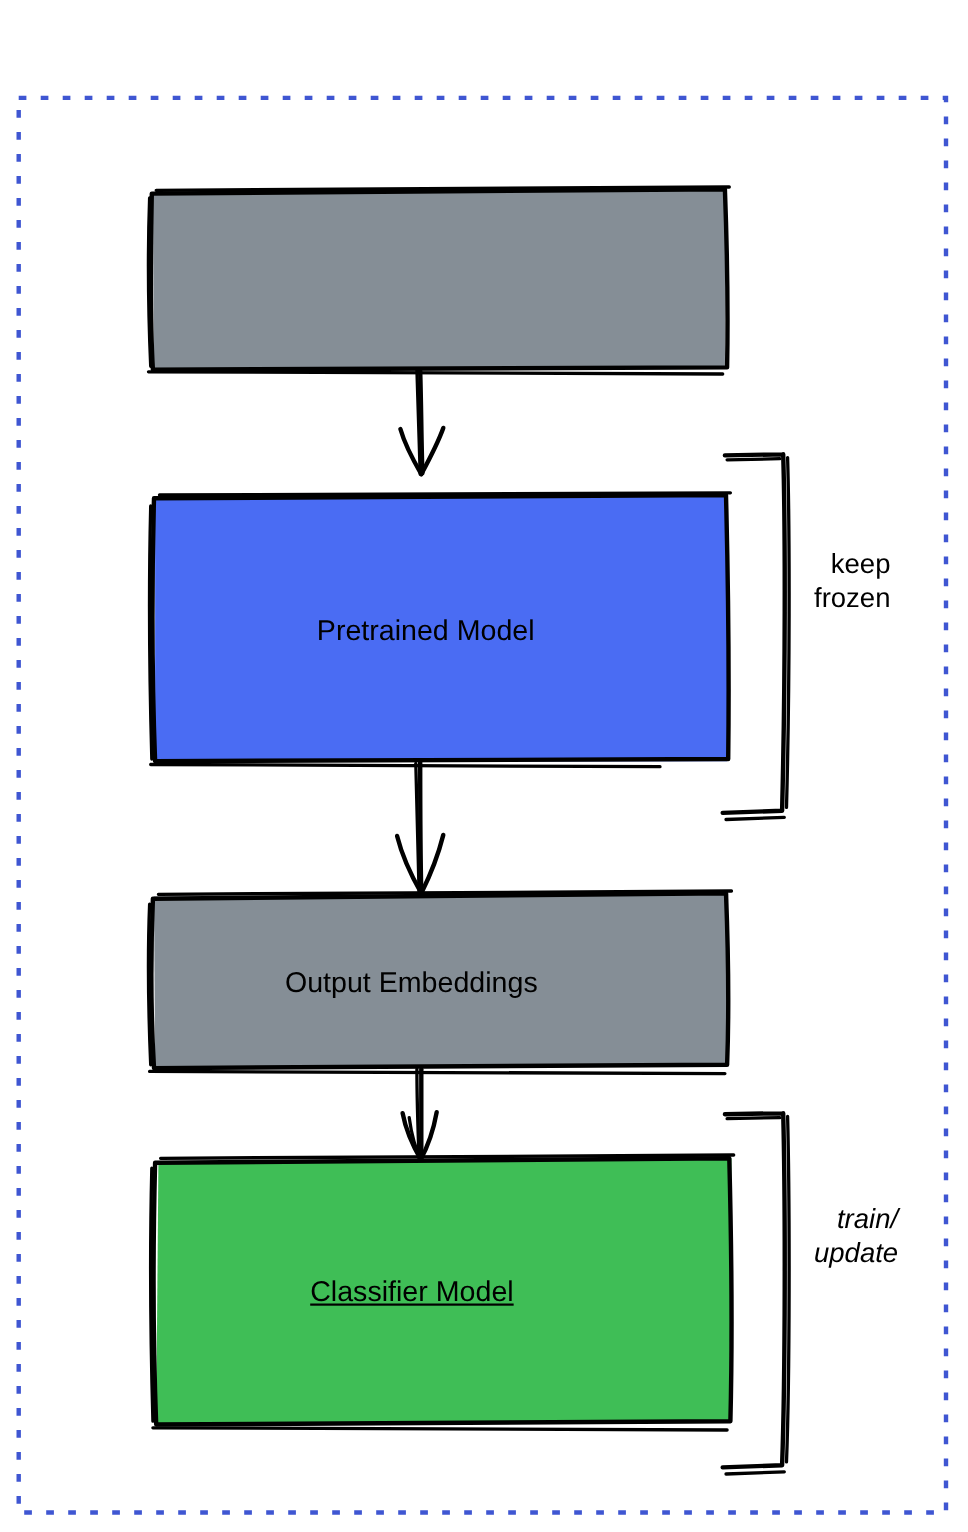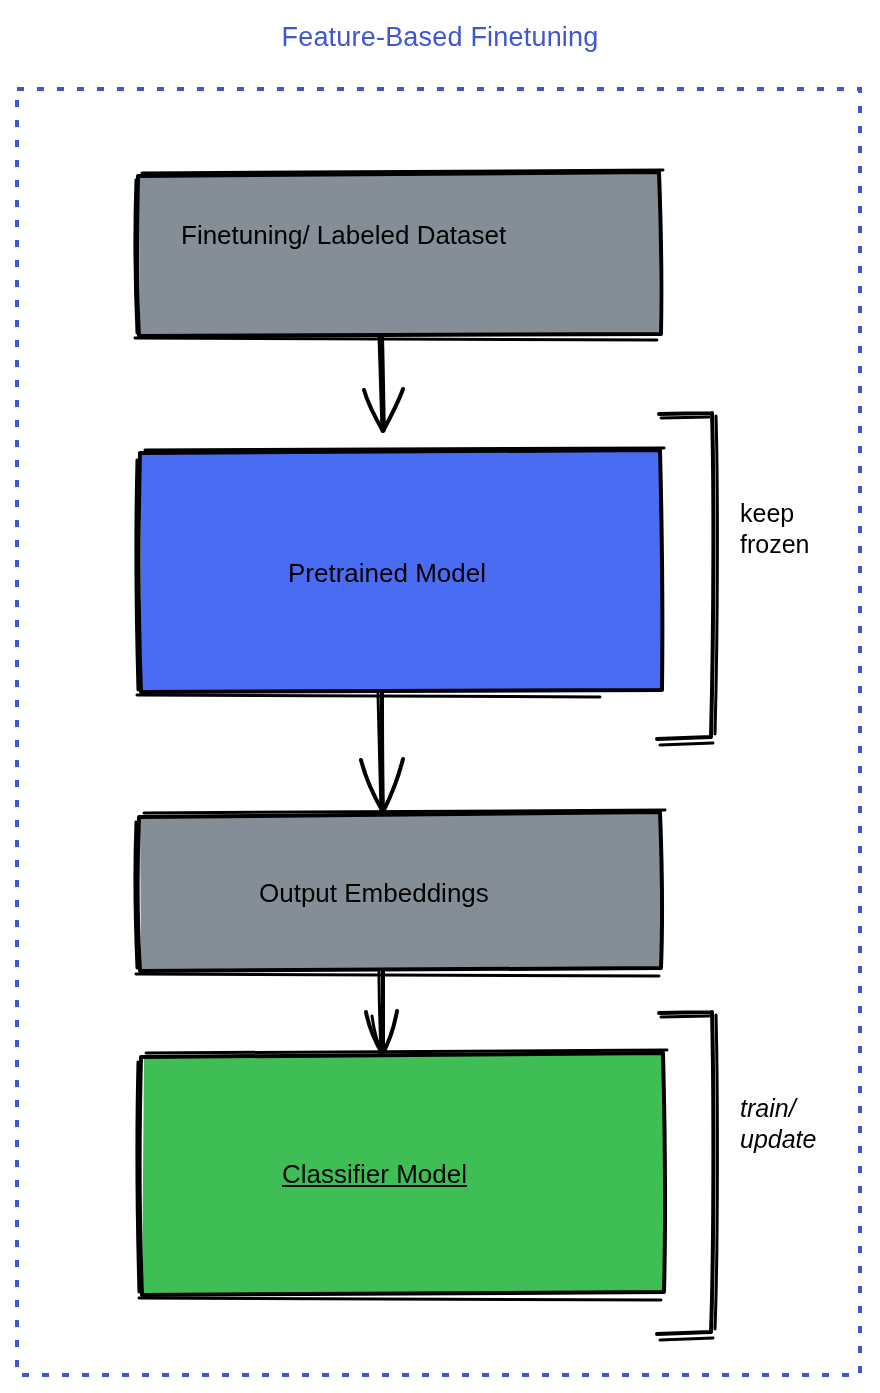--- a/index.html
+++ b/index.html
@@ -42,20 +42,21 @@
     font-family: "Liberation Sans", sans-serif;
     white-space: nowrap;
   }
   .bracket-label {
     position: absolute;
     font-size: 25px;
     color: #000000;
     line-height: 1.24;
     font-family: "Liberation Sans", sans-serif;
     white-space: pre-line;
+    text-align: right;
   }
   #lbl-dataset { left: 181px; top: 220px; }
   #lbl-pretrained { left: 288px; top: 558px; }
   #lbl-embeddings { left: 259px; top: 878px; }
   #lbl-classifier { left: 282px; top: 1159px; text-decoration: underline; }
   #lbl-keep-frozen { left: 740px; top: 498px; }
   #lbl-train-update { left: 740px; top: 1093px; font-style: italic; }
 </style>
 </head>
 <body>
@@ -117,23 +118,21 @@
       <path d="M146,1053 L667,1050 M139,1298 L661,1300 M138,1062 C136,1142 137,1222 139,1292" fill="none" stroke="#000000" stroke-width="3" stroke-linecap="round"></path>
     </g>
 
     <g>
       <path d="M659,1013 L712,1012 M712,1012 C714,1090 714,1250 711,1332 M711,1332 L657,1334" fill="none" stroke="#000000" stroke-width="4" stroke-linecap="round" stroke-linejoin="round"></path>
       <path d="M661,1017 L709,1016 M716,1015 C718,1092 718,1252 715,1329 M713,1338 L660,1340" fill="none" stroke="#000000" stroke-width="3" stroke-linecap="round"></path>
     </g>
 
   </svg>
 
-  <div class="title-text">Feature-Based Finetuning</div>
 
-  <div class="node-label" id="lbl-dataset">Finetuning/ Labeled Dataset</div>
 
   <div class="node-label" id="lbl-pretrained">Pretrained Model</div>
 
   <div class="node-label" id="lbl-embeddings">Output Embeddings</div>
 
   <div class="node-label" id="lbl-classifier">Classifier Model</div>
 
   <div class="bracket-label" id="lbl-keep-frozen">keep
 frozen</div>
 

